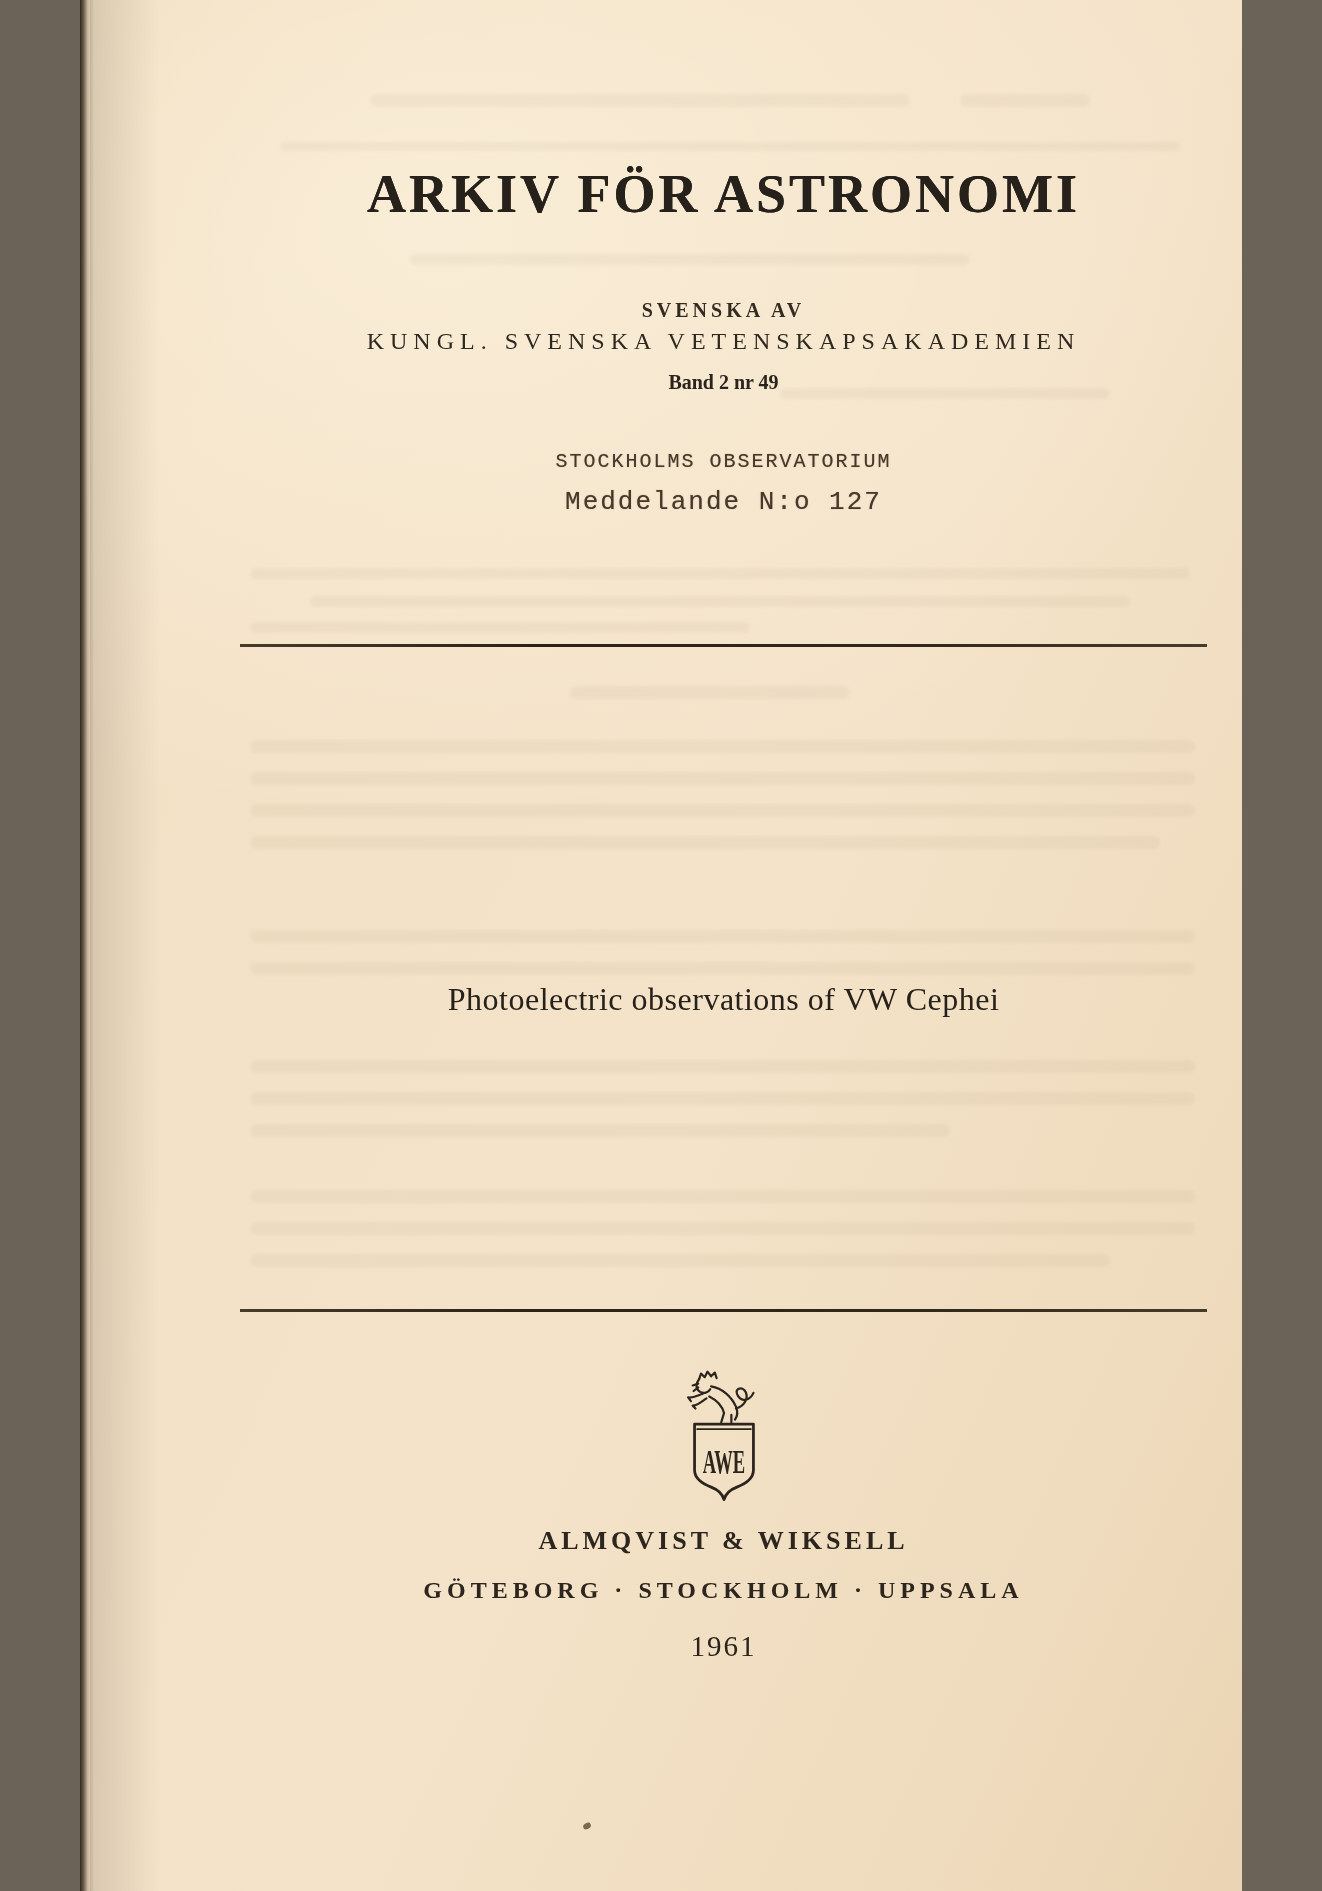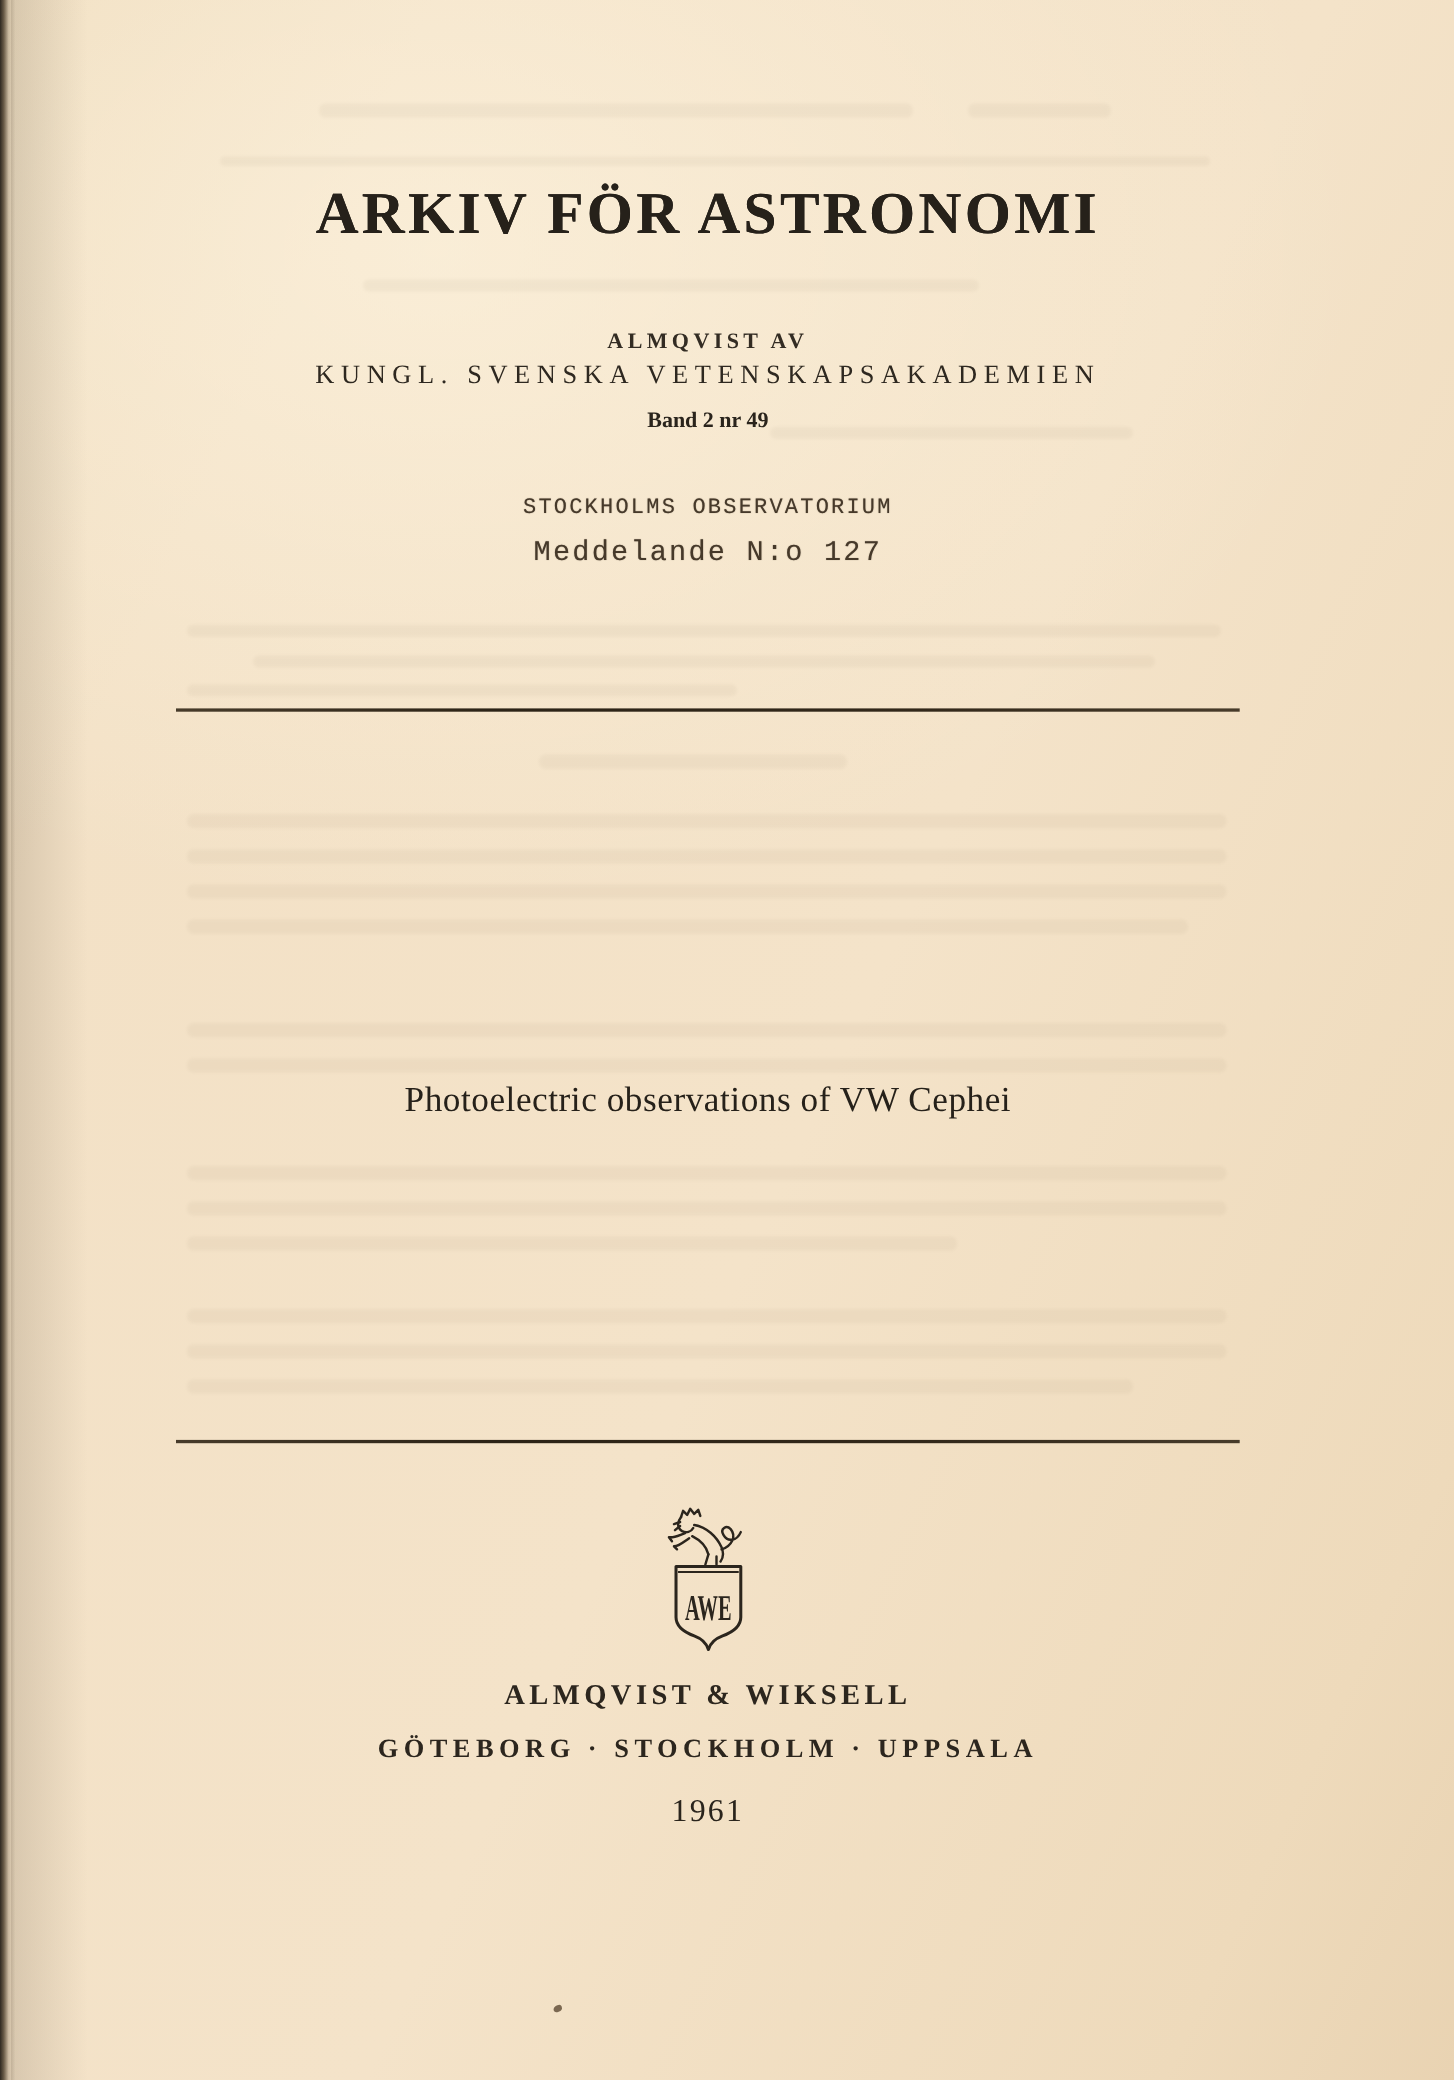--- a/index.html
+++ b/index.html
@@ -1,18 +1,18 @@
 <!DOCTYPE html>
 <html><head>
 <meta charset="utf-8">
 <style>
   html,body{margin:0;padding:0;background:#6b6258;}
   #page{
     position:relative;
-    width:1322px;height:1891px;
+    width:1162px;height:1891px;
     margin:0 auto;
     overflow:hidden;
     background:
       radial-gradient(ellipse 1400px 1000px at 30% 12%, rgba(255,247,228,.55), rgba(255,247,228,0) 60%),
       linear-gradient(115deg, #efdcbd 0%, #f3e1c6 18%, #f4e3c9 55%, #eedabb 88%, #e9d3b2 100%);
     font-family:"Liberation Serif", serif;
     color:#2a241c;
   }
   
   .edge{
@@ -119,21 +119,21 @@
   <div class="ghost" style="top:930px;left:170px;width:945px;"></div>
   <div class="ghost" style="top:962px;left:170px;width:945px;"></div>
   <div class="ghost" style="top:1060px;left:170px;width:945px;"></div>
   <div class="ghost" style="top:1092px;left:170px;width:945px;"></div>
   <div class="ghost" style="top:1124px;left:170px;width:700px;"></div>
   <div class="ghost" style="top:1190px;left:170px;width:945px;"></div>
   <div class="ghost" style="top:1222px;left:170px;width:945px;"></div>
   <div class="ghost" style="top:1254px;left:170px;width:860px;"></div>
 
   <div class="txt journal-title">ARKIV FÖR ASTRONOMI</div>
-  <div class="txt utgivet">ALMQVIST AV</div>
+  <div class="txt utgivet">SVENSKA AV</div>
   <div class="txt akademi">KUNGL. SVENSKA VETENSKAPSAKADEMIEN</div>
   <div class="txt band">Band 2 nr 49</div>
 
   <div class="txt mono1">STOCKHOLMS OBSERVATORIUM</div>
   <div class="txt mono2">Meddelande N:o 127</div>
 
   <div class="rule rule-top"></div>
 
   <div class="txt article-title">Photoelectric observations of VW Cephei</div>
 

